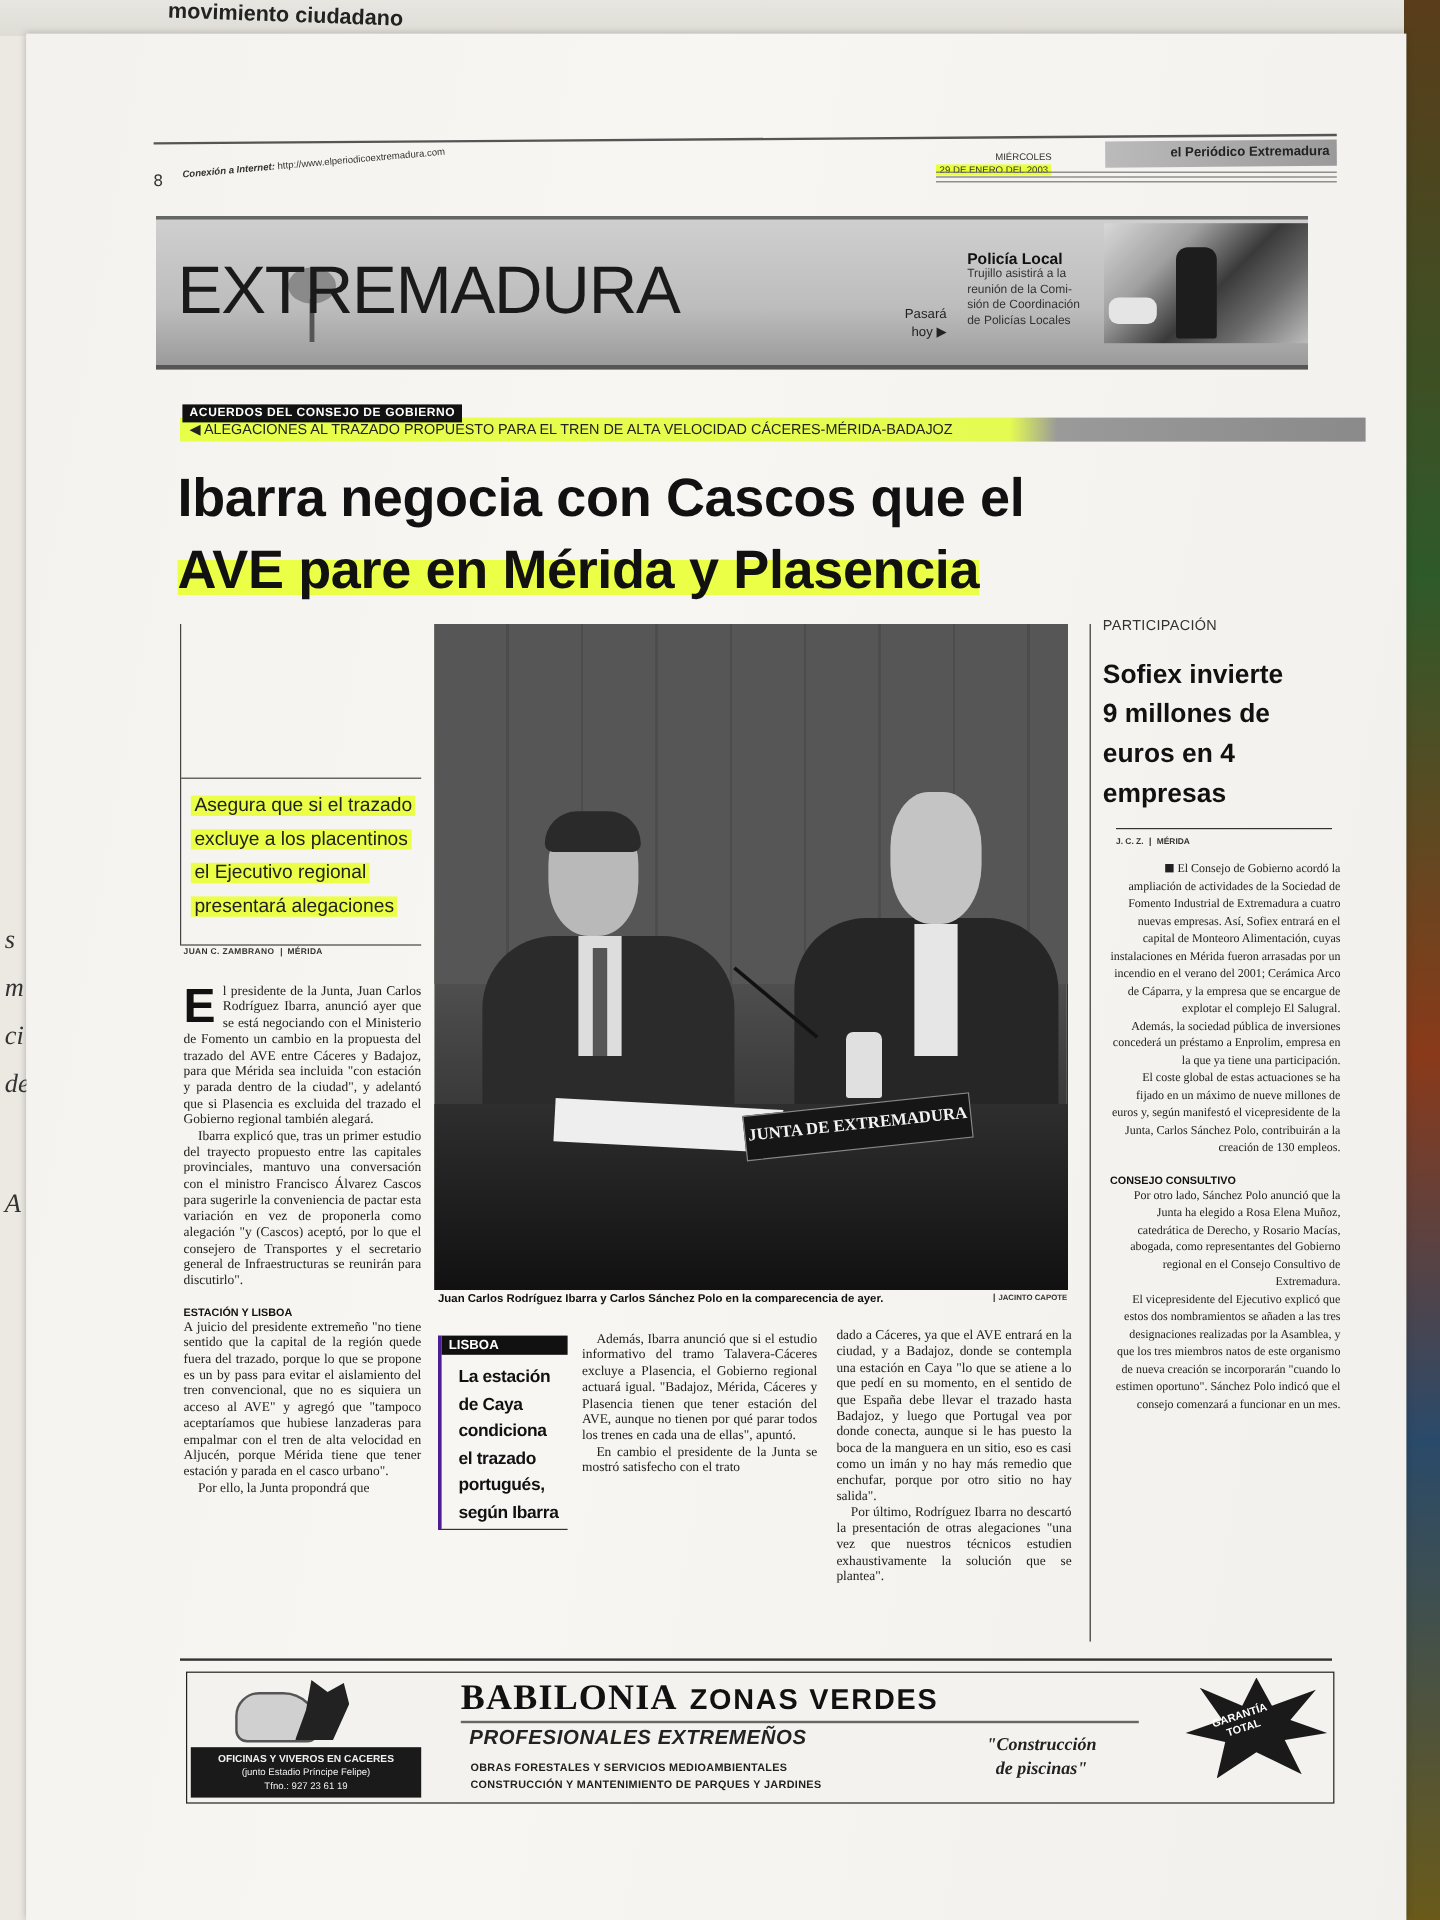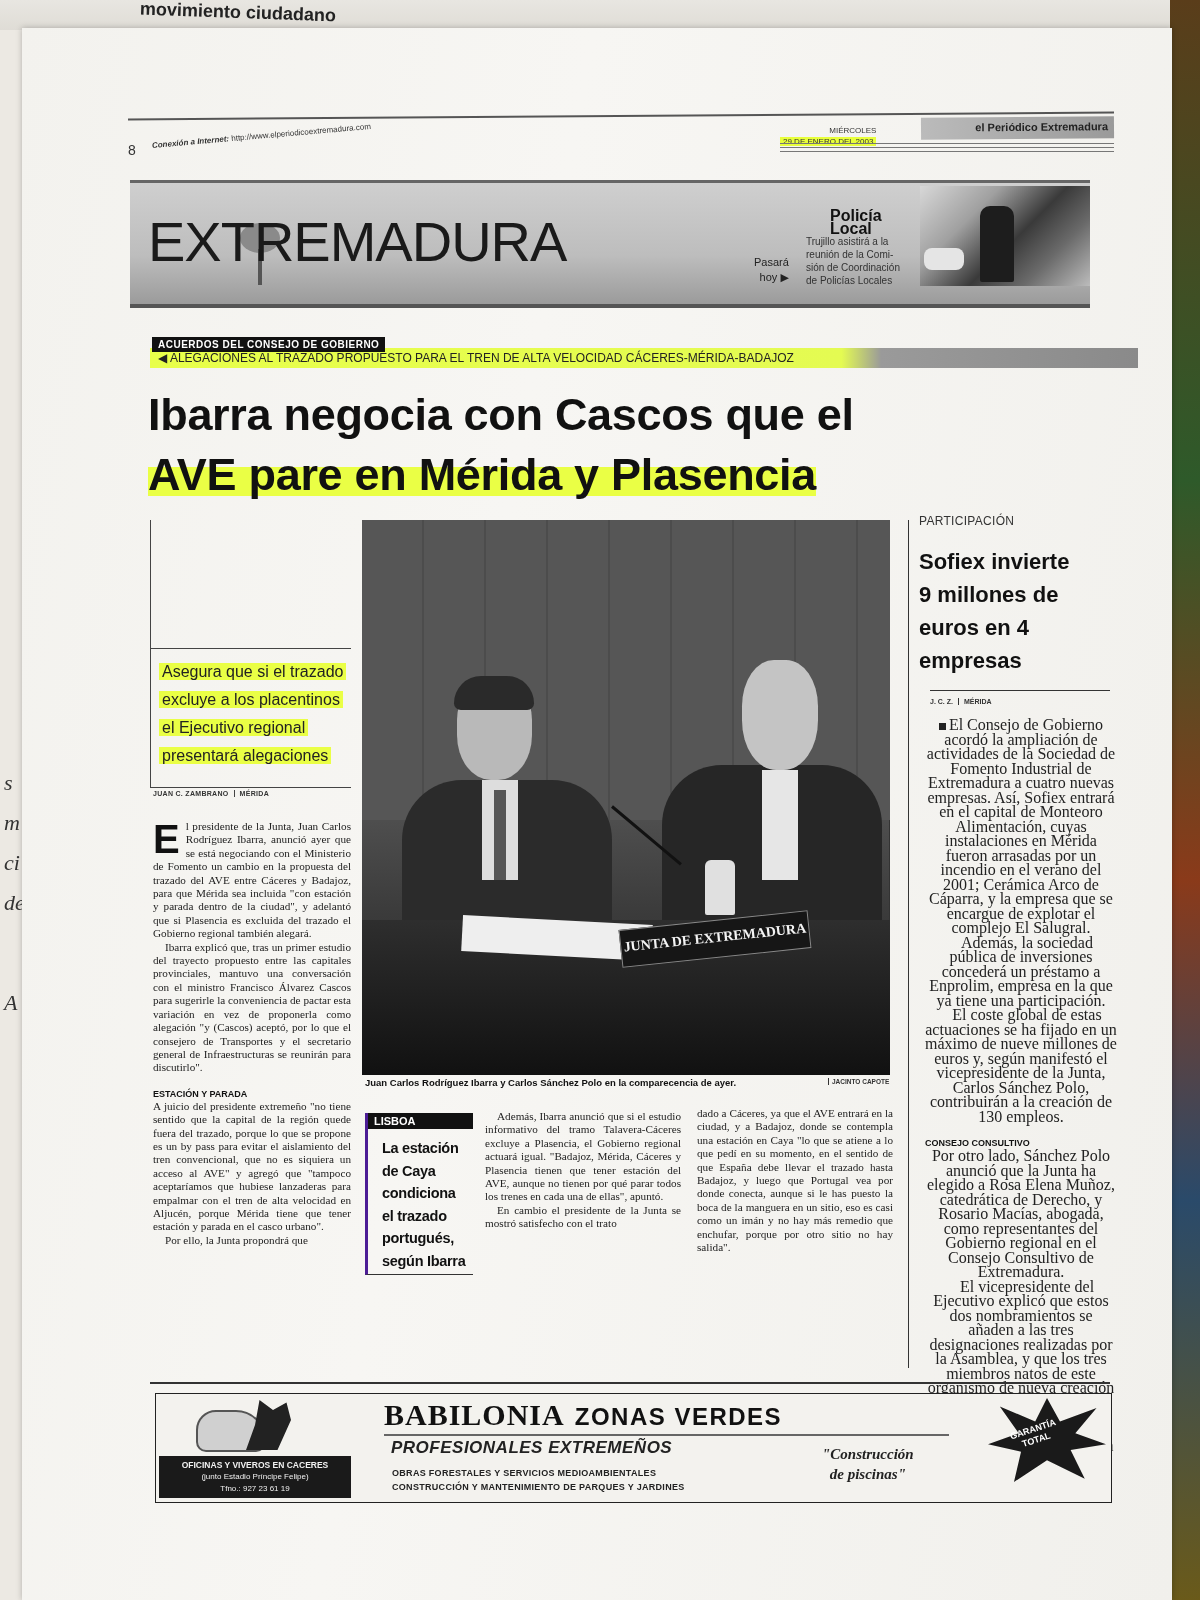--- a/index.html
+++ b/index.html
@@ -58,21 +58,21 @@
   }
   .banner-title {
     position: absolute; left: 18px; top: 26px;
     font: 56px "Liberation Sans", sans-serif; color: #1a1a1a; letter-spacing: -1px;
   }
   .tree { position: absolute; left: 110px; top: 40px; width: 40px; height: 60px; }
   .tree .crown { position: absolute; left: 0; top: 0; width: 40px; height: 30px; border-radius: 50%; background: #8a8a8a; }
   .tree .trunk { position: absolute; left: 18px; top: 26px; width: 4px; height: 36px; background: #555; }
   .pasara { position: absolute; left: 624px; top: 72px; font-size: 11px; color: #222; text-align: right; line-height: 15px; }
   .policia { position: absolute; left: 676px; top: 26px; width: 120px; font-size: 10px; color: #333; line-height: 13px; }
-  .policia b { font-size: 16px; color: #111; display: block; margin-left: 24px; }
+  .policia b { font-size: 13px; color: #111; display: block; }
   .photo-small {
     position: absolute; left: 790px; top: 3px; width: 170px; height: 100px;
     background: linear-gradient(135deg, #d8d8d8 0%, #a0a0a0 30%, #3a3a3a 55%, #6a6a6a 75%, #bcbcbc 100%);
   }
   .photo-small .fig { position: absolute; left: 60px; top: 20px; width: 34px; height: 76px; background: #1d1d1d; border-radius: 10px 10px 2px 2px; }
   .photo-small .car { position: absolute; left: 4px; top: 62px; width: 40px; height: 22px; background: #e5e5e5; border-radius: 8px; }
   
   .kicker-label {
     position: absolute; left: 152px; top: 337px; background: #111; color: #fff;
     font: bold 10px "Liberation Sans", sans-serif; padding: 2px 6px; letter-spacing: 0.5px;
@@ -142,21 +142,21 @@
   .col2 { position: absolute; left: 485px; top: 1110px; width: 196px; }
   .col3 { position: absolute; left: 697px; top: 1107px; width: 196px; }
   
   .rs-rule { position: absolute; left: 908px; top: 520px; width: 1px; height: 848px; background: #333; }
   .rs-top-rule { position: absolute; left: 930px; top: 690px; width: 180px; height: 1px; background: #333; }
   .rs-kicker { position: absolute; left: 919px; top: 514px; font: 12px "Liberation Sans", sans-serif; color: #333; letter-spacing: 0.3px; }
   .rs-title { position: absolute; left: 919px; top: 545px; width: 195px; font: bold 22px "Liberation Sans", sans-serif; color: #111; line-height: 33px; }
   .rs-byline { position: absolute; left: 930px; top: 698px; font: bold 7px "Liberation Sans", sans-serif; color: #333; }
   .rs-byline .sep { border-left: 1px solid #333; margin: 0 5px; }
   .col4 { position: absolute; left: 925px; top: 718px; width: 192px; }
-  .col4 .body-serif { text-align: center; font-size: 16px; line-height: 14.5px; }
+  .col4 .body-serif { text-align: right; font-size: 10px; line-height: 14.5px; }
   .bullet { display: inline-block; width: 7px; height: 7px; background: #222; margin-right: 3px; }
   .col4 .subhead { margin-top: 14px; }
   
   .ad-rule-top { position: absolute; left: 150px; top: 1382px; width: 960px; height: 2px; background: #333; }
   .ad {
     position: absolute; left: 155px; top: 1393px; width: 957px; height: 110px;
     border: 1.5px solid #222; background: #f3f2ee;
   }
   .ad-logo { position: absolute; left: 40px; top: 6px; width: 100px; height: 52px; }
   .ad-logo .blob { position: absolute; left: 0; top: 10px; width: 70px; height: 42px; border-radius: 20px 30px 10px 10px; background: #d0d0d0; border: 2px solid #555; }
@@ -252,21 +252,21 @@
   <div class="lead-bottom"></div>
 </div>
 
 <div class="byline">
   <span>JUAN C. ZAMBRANO</span><span class="sep"></span><span>MÉRIDA</span>
 </div>
 
 <div class="col1 body-serif">
   <p class="para first"><span class="dropcap">E</span><span>l presidente de la Junta, Juan Carlos Rodríguez Ibarra, anunció ayer que se está negociando con el Ministerio de Fomento un cambio en la propuesta del trazado del AVE entre Cáceres y Badajoz, para que Mérida sea incluida "con estación y parada dentro de la ciudad", y adelantó que si Plasencia es excluida del trazado el Gobierno regional también alegará.</span></p>
   <p class="para">Ibarra explicó que, tras un primer estudio del trayecto propuesto entre las capitales provinciales, mantuvo una conversación con el ministro Francisco Álvarez Cascos para sugerirle la conveniencia de pactar esta variación en vez de proponerla como alegación "y (Cascos) aceptó, por lo que el consejero de Transportes y el secretario general de Infraestructuras se reunirán para discutirlo".</p>
-  <p class="subhead">ESTACIÓN Y PARADA</p>
+  <p class="subhead">ESTACIÓN Y LISBOA</p>
   <p class="para first">A juicio del presidente extremeño "no tiene sentido que la capital de la región quede fuera del trazado, porque lo que se propone es un by pass para evitar el aislamiento del tren convencional, que no es siquiera un acceso al AVE" y agregó que "tampoco aceptaríamos que hubiese lanzaderas para empalmar con el tren de alta velocidad en Aljucén, porque Mérida tiene que tener estación y parada en el casco urbano".</p>
   <p class="para">Por ello, la Junta propondrá que</p>
 </div>
 
 <div class="main-photo">
   <div class="mp-wall"></div>
   <div class="mp-person1">
     <div class="body"></div>
       <div class="shirt"></div>
       <div class="tie"></div>
@@ -299,20 +299,21 @@
   </div>
 </div>
 
 <div class="col2 body-serif">
   <p class="para">Además, Ibarra anunció que si el estudio informativo del tramo Talavera-Cáceres excluye a Plasencia, el Gobierno regional actuará igual. "Badajoz, Mérida, Cáceres y Plasencia tienen que tener estación del AVE, aunque no tienen por qué parar todos los trenes en cada una de ellas", apuntó.</p>
   <p class="para">En cambio el presidente de la Junta se mostró satisfecho con el trato</p>
 </div>
 
 <div class="col3 body-serif">
   <p class="para first">dado a Cáceres, ya que el AVE entrará en la ciudad, y a Badajoz, donde se contempla una estación en Caya "lo que se atiene a lo que pedí en su momento, en el sentido de que España debe llevar el trazado hasta Badajoz, y luego que Portugal vea por donde conecta, aunque si le has puesto la boca de la manguera en un sitio, eso es casi como un imán y no hay más remedio que enchufar, porque por otro sitio no hay salida".</p>
+  <p class="para">Por último, Rodríguez Ibarra no descartó la presentación de otras alegaciones "una vez que nuestros técnicos estudien exhaustivamente la solución que se plantea".</p>
 </div>
 
 <div class="rs-rule"></div>
 <div class="rs-kicker">PARTICIPACIÓN</div>
 <div class="rs-title">
   <div>Sofiex invierte</div>
   <div>9 millones de</div>
   <div>euros en 4</div>
   <div>empresas</div>
 </div>

